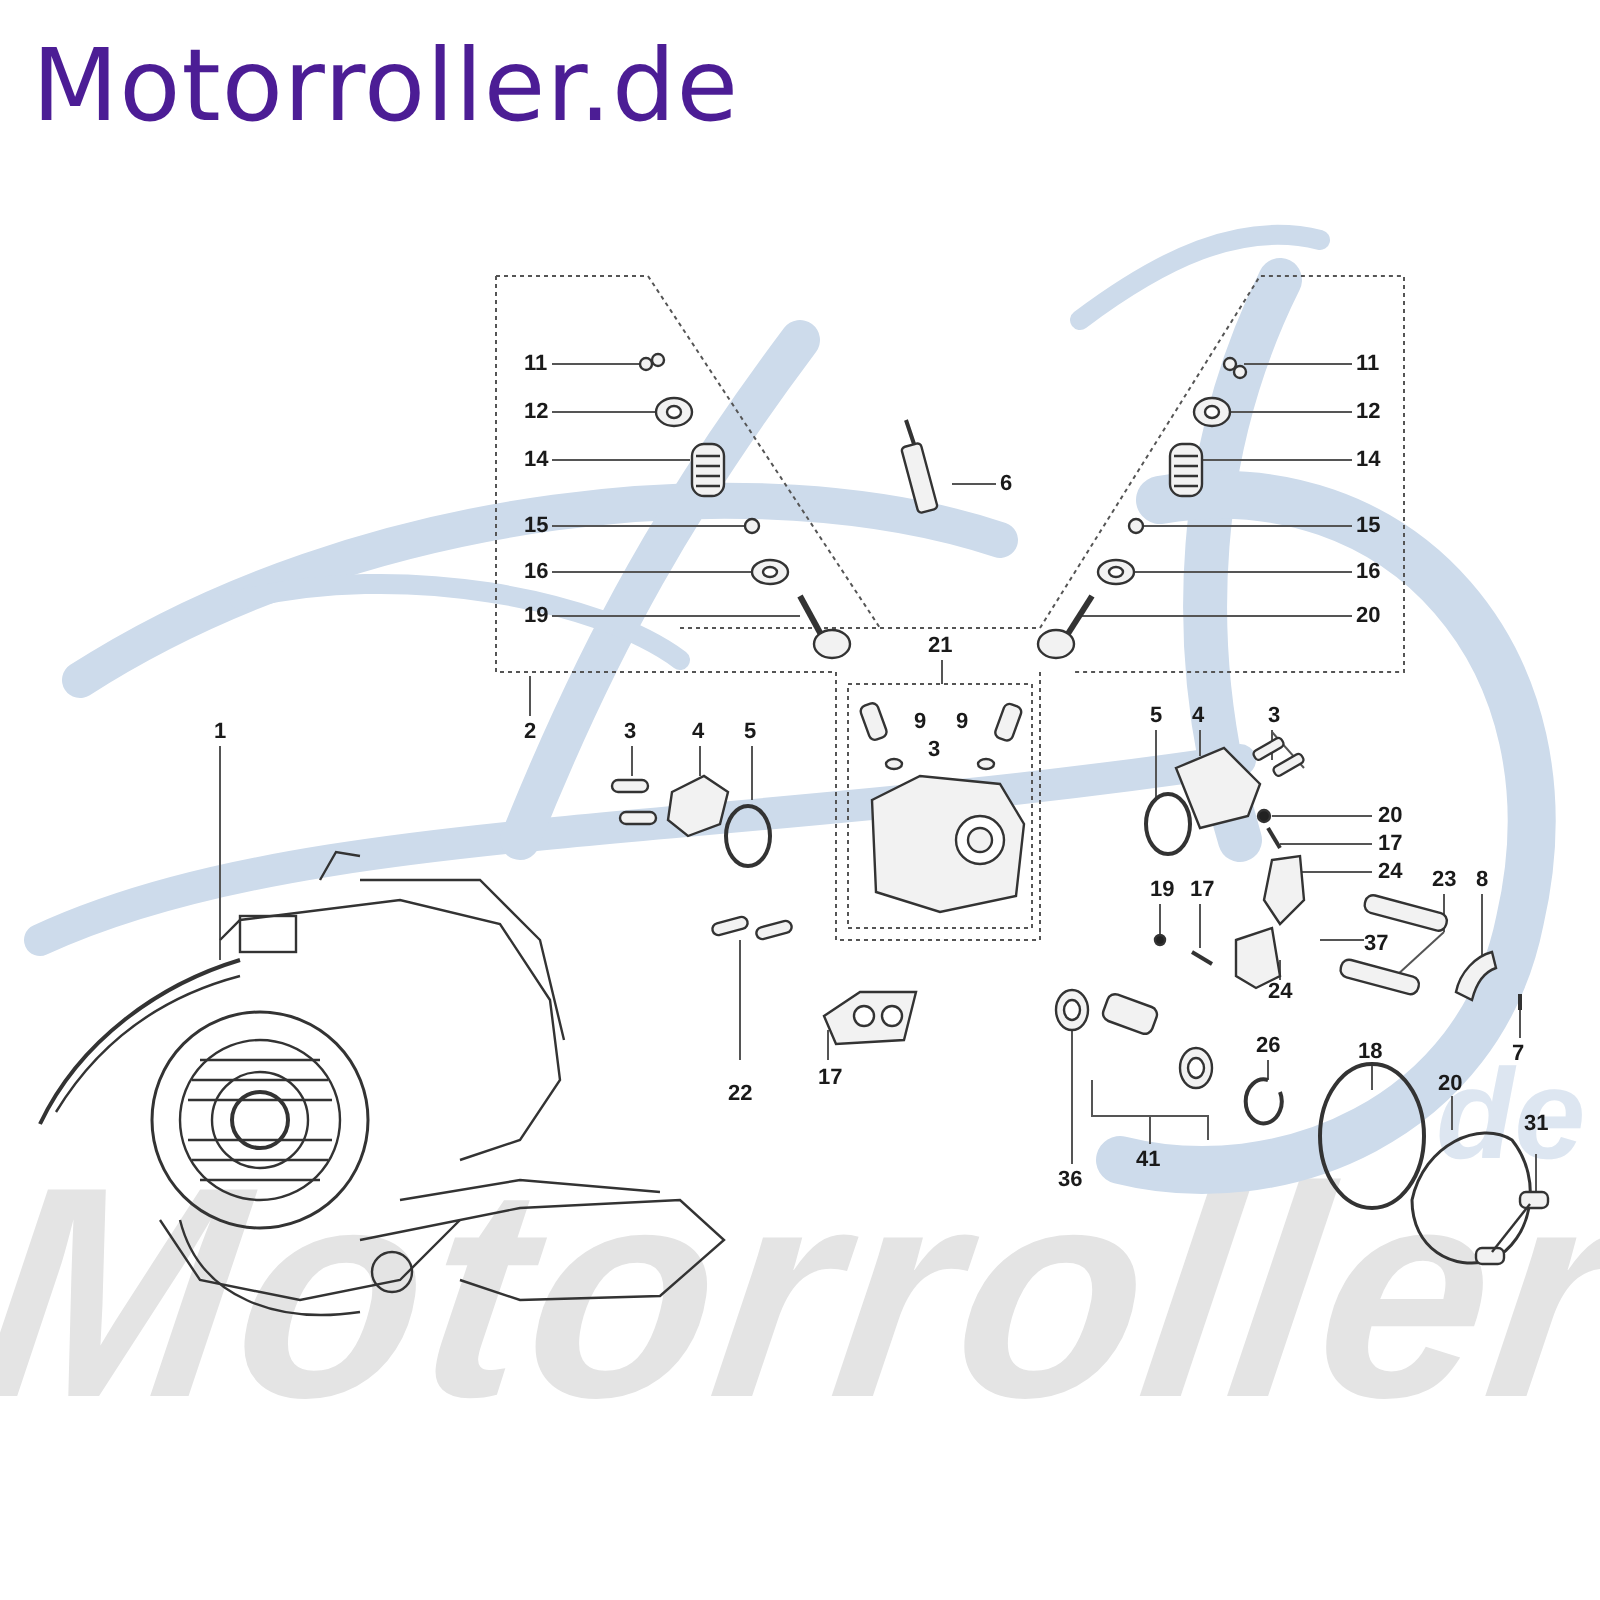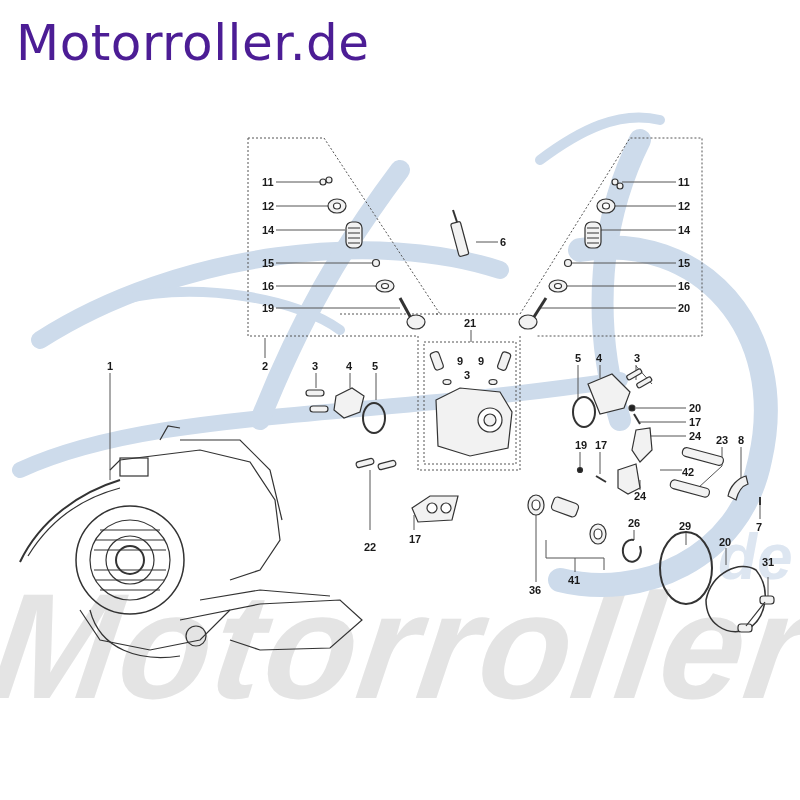--- a/index.html
+++ b/index.html
@@ -219,24 +219,24 @@
   <span class="lbl" style="left:575px;top:352px">5</span>
   <span class="lbl" style="left:596px;top:352px">4</span>
   <span class="lbl" style="left:634px;top:352px">3</span>
   <span class="lbl" style="left:689px;top:402px">20</span>
   <span class="lbl" style="left:689px;top:416px">17</span>
   <span class="lbl" style="left:689px;top:430px">24</span>
   <span class="lbl" style="left:575px;top:439px">19</span>
   <span class="lbl" style="left:595px;top:439px">17</span>
   <span class="lbl" style="left:716px;top:434px">23</span>
   <span class="lbl" style="left:738px;top:434px">8</span>
-  <span class="lbl" style="left:682px;top:466px">42</span>
+  <span class="lbl" style="left:682px;top:466px">37</span>
   <span class="lbl" style="left:634px;top:490px">24</span>
   <span class="lbl" style="left:756px;top:521px">7</span>
   <span class="lbl" style="left:364px;top:541px">22</span>
   <span class="lbl" style="left:409px;top:533px">17</span>
   <span class="lbl" style="left:628px;top:517px">26</span>
-  <span class="lbl" style="left:679px;top:520px">29</span>
+  <span class="lbl" style="left:679px;top:520px">18</span>
   <span class="lbl" style="left:719px;top:536px">20</span>
   <span class="lbl" style="left:762px;top:556px">31</span>
   <span class="lbl" style="left:529px;top:584px">36</span>
   <span class="lbl" style="left:568px;top:574px">41</span>
 </div>
 
 </body></html>

